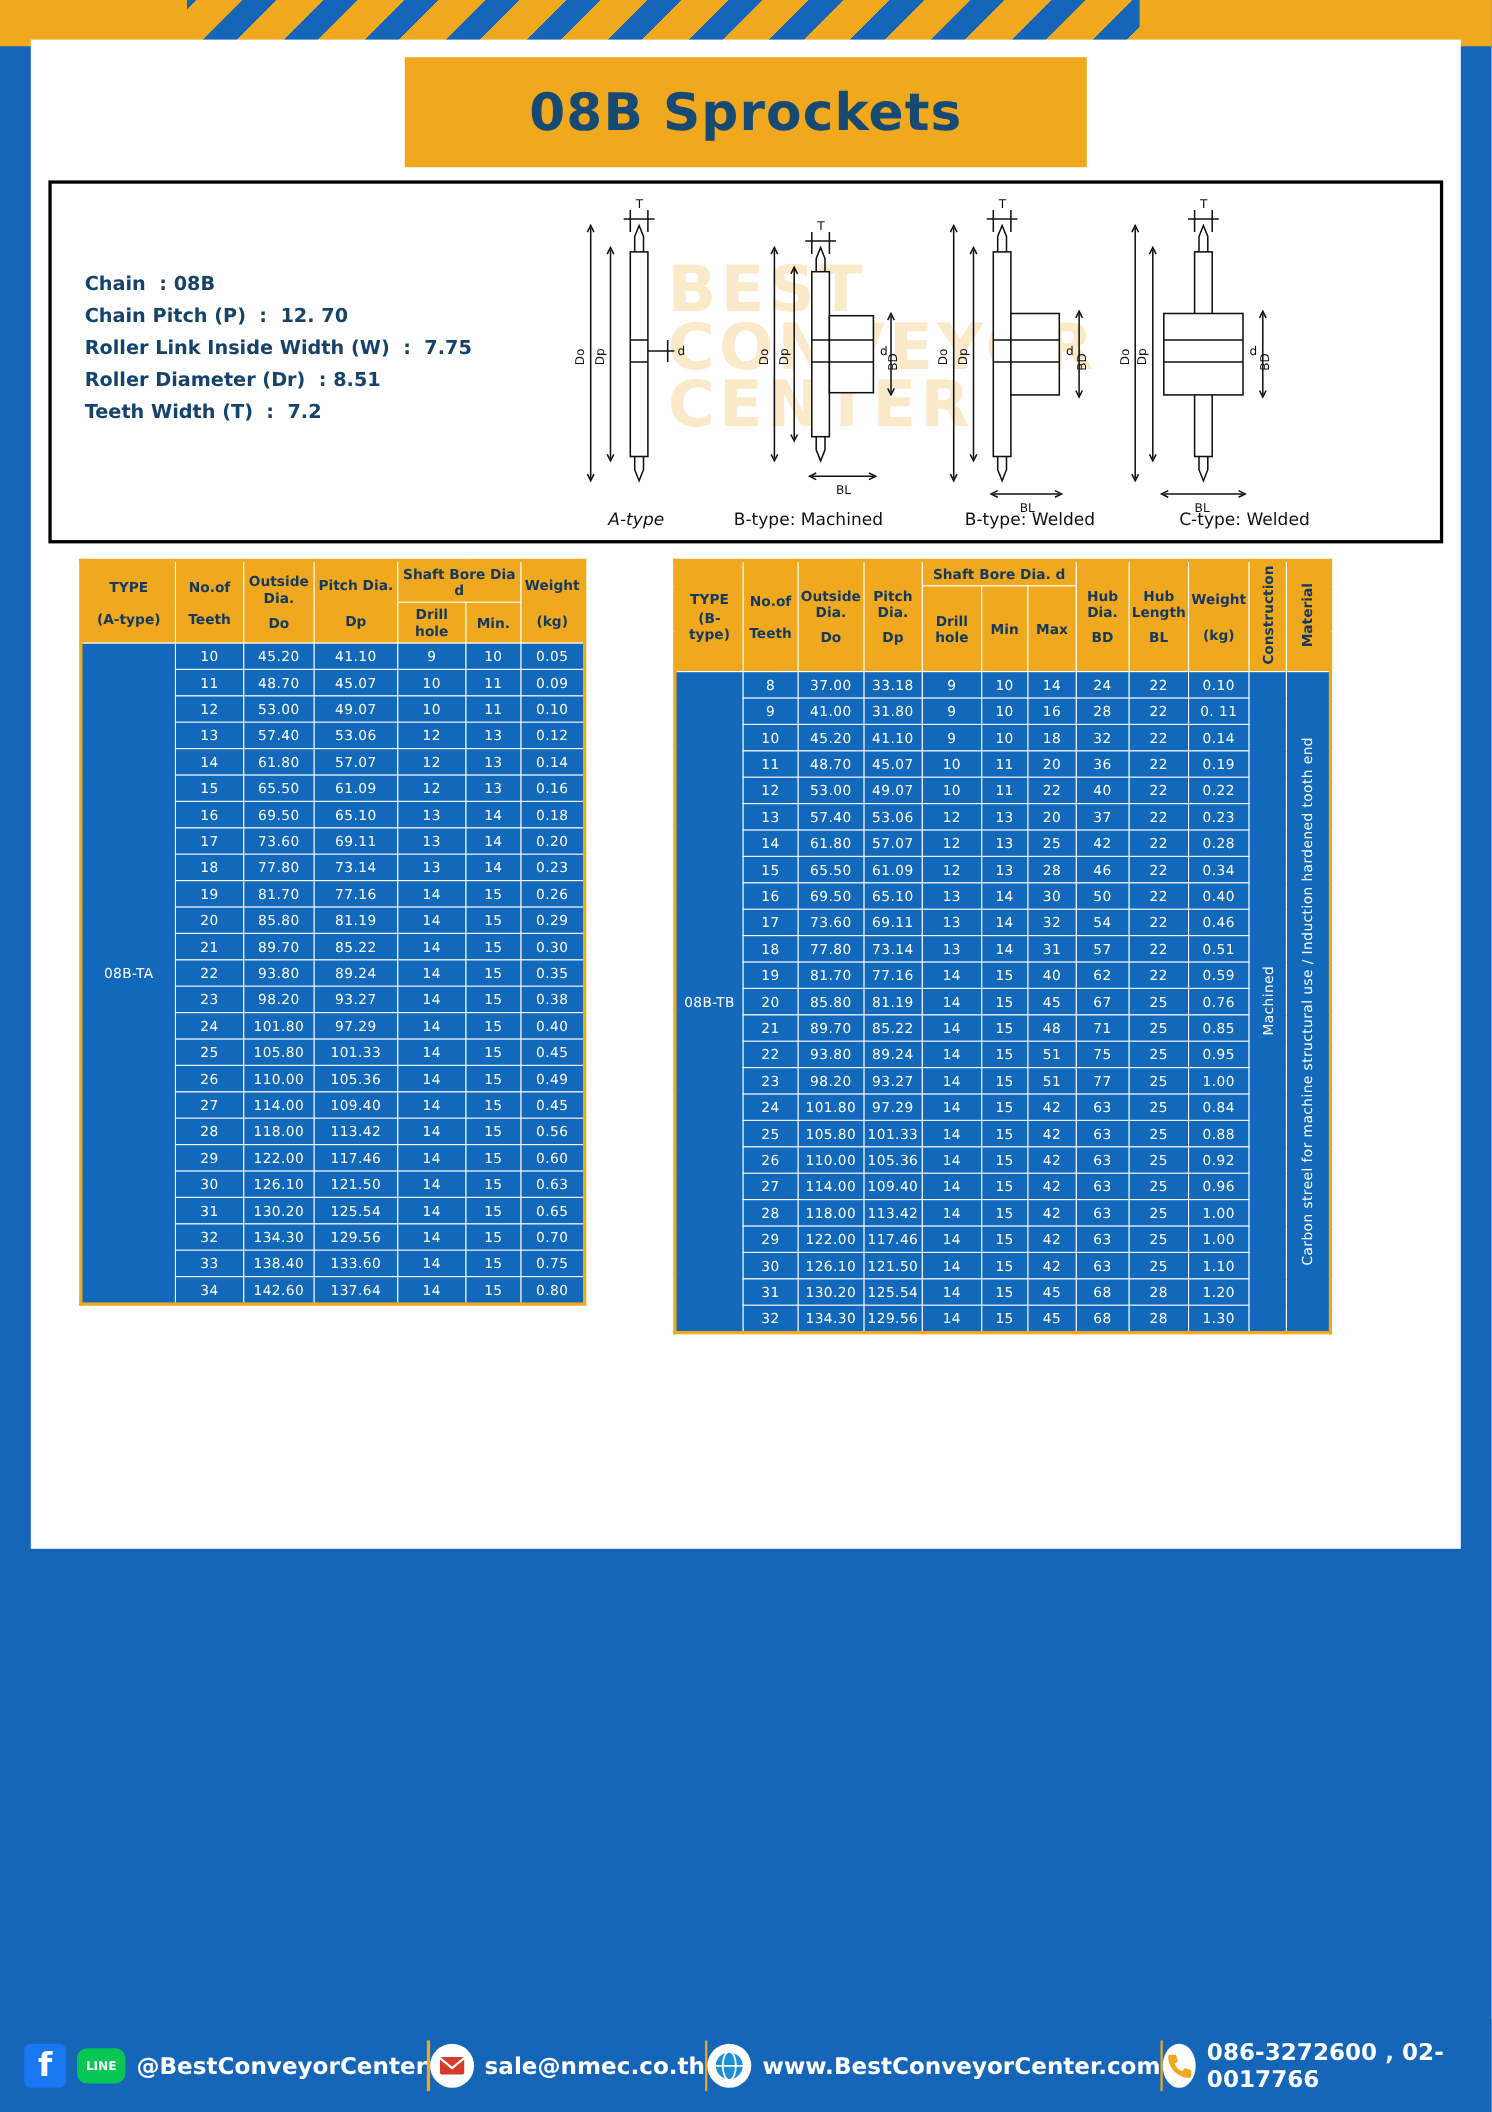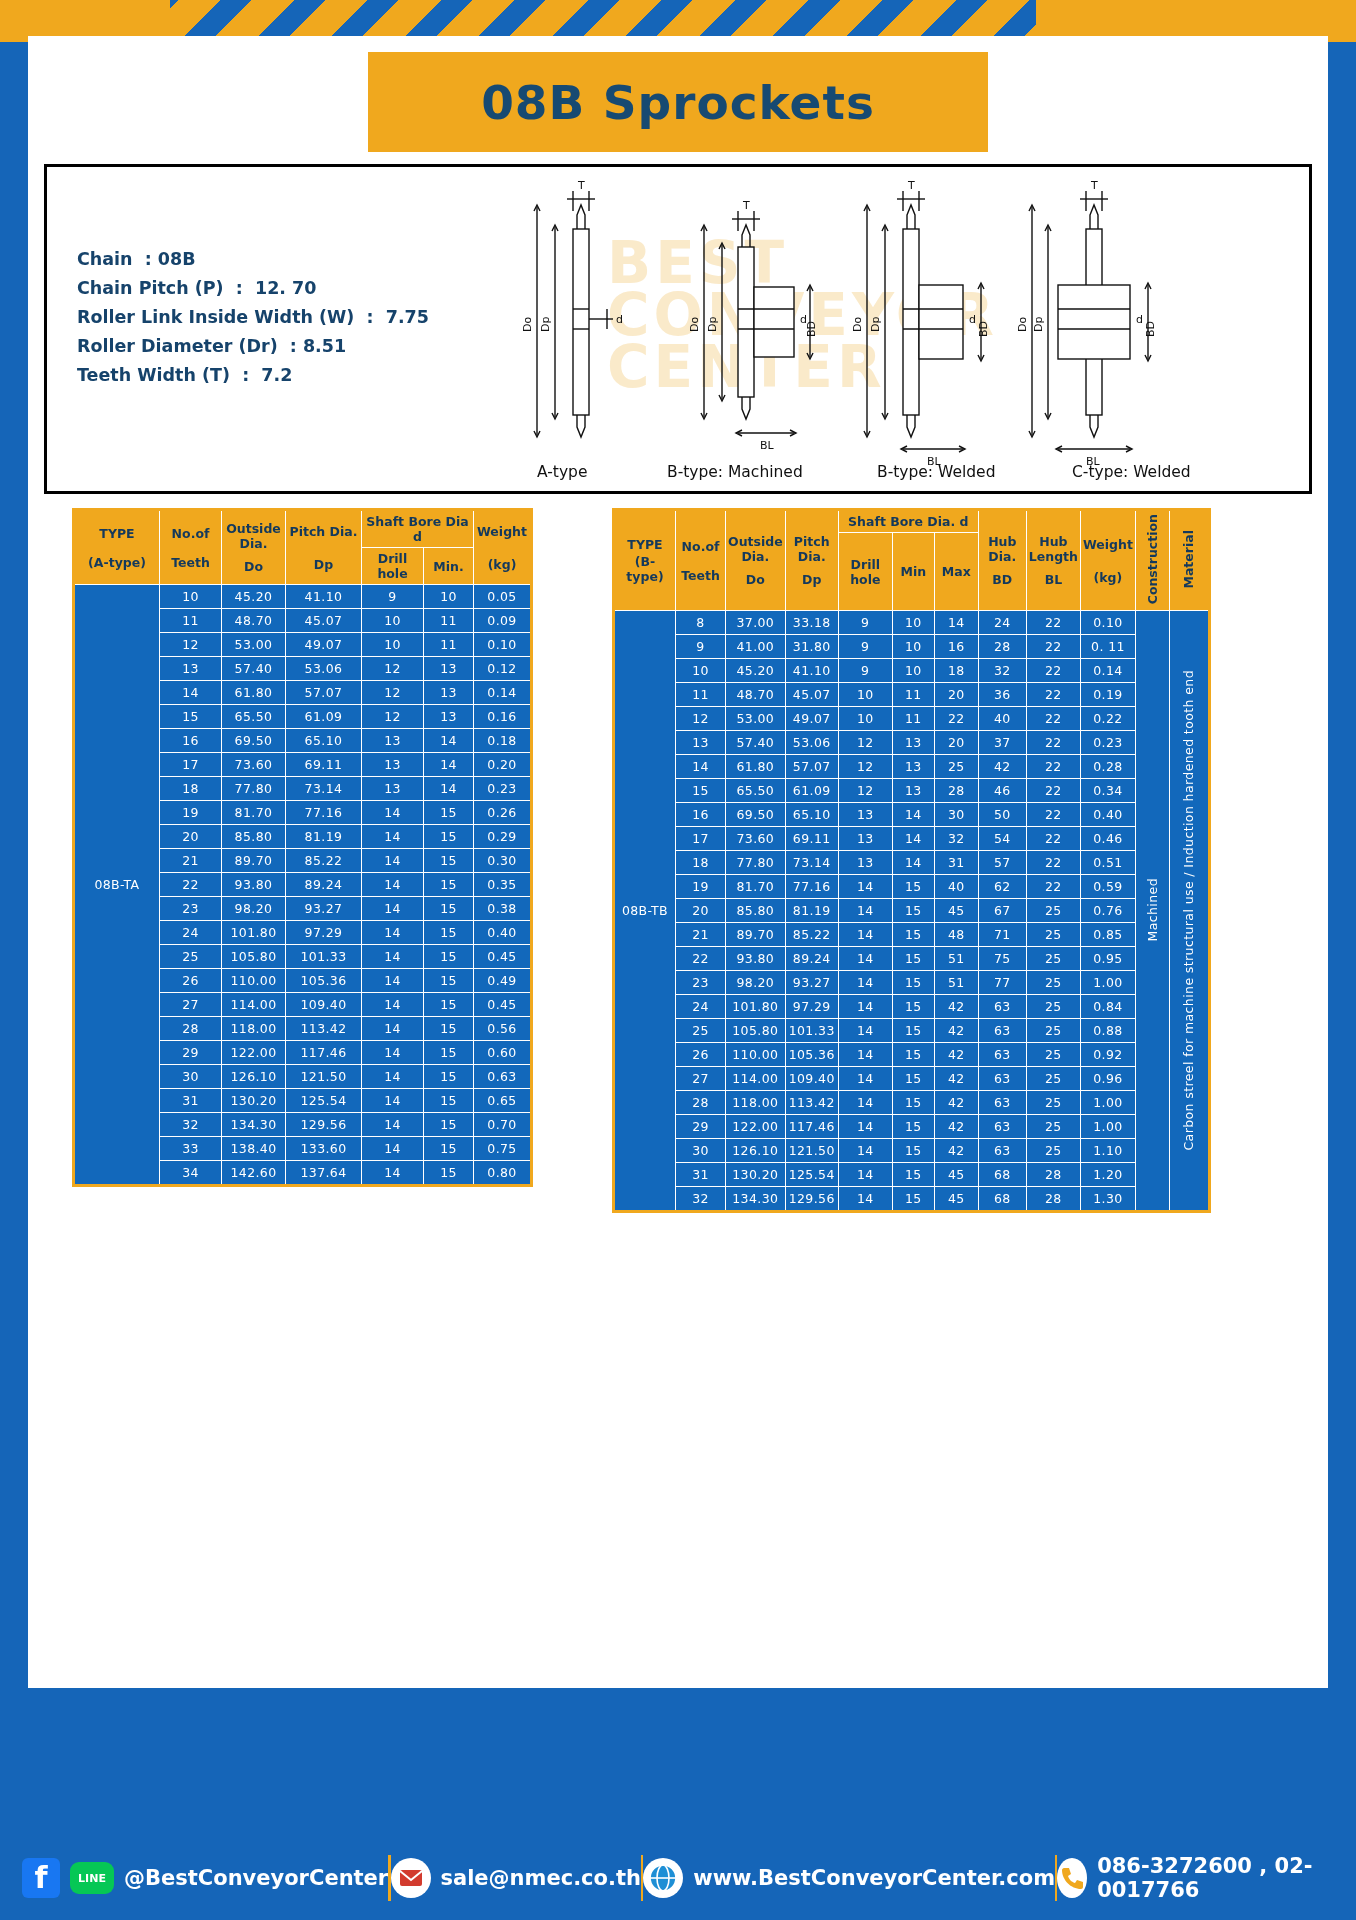--- a/index.html
+++ b/index.html
@@ -25,21 +25,21 @@
         #f0a81e 22px 52px
       );
   }
   .chevron-left { position:absolute; top:0; left:0; width:170px; height:42px; background:#f0a81e;}
   .chevron-right { position:absolute; top:0; right:0; width:320px; height:42px; background:#f0a81e;}
 
   
   .page {
     position:absolute;
     left:28px; top:36px;
-    width:1300px; height:1652px;
+    width:1300px; height:1372px;
     background:#ffffff;
   }
 
   
   .title-bar {
     position:absolute; left:calc(50% - 310px); top:16px;
     width:620px; height:100px;
     background:#f0a81e;
     display:flex; align-items:center; justify-content:center;
   }
@@ -278,21 +278,21 @@
               <path d="M133,178 L136,184 L139,178"></path>
             <text x="142" y="160" transform="rotate(-90 142,160)" fill="#111" stroke="none">BD</text>
             <line x1="46" y1="272" x2="118" y2="272"></line>
             <path d="M50,269 L44,272 L50,275"></path>
               <path d="M114,269 L120,272 L114,275"></path>
             <text x="74" y="288" fill="#111" stroke="none">BL</text>
           </g>
         </g>
       </svg>
 
-      <div class="dwg-label" style="left:60px;">A-type</div>
+      <div class="dwg-label" style="left:76px;font-style:italic;">A-type</div>
       <div class="dwg-label" style="left:190px;">B-type: Machined</div>
       <div class="dwg-label" style="left:400px;">B-type: Welded</div>
       <div class="dwg-label" style="left:595px;">C-type: Welded</div>
     </div>
   </div>
 
   <div class="tables">
 
     <table class="tbl left">
       <thead>

